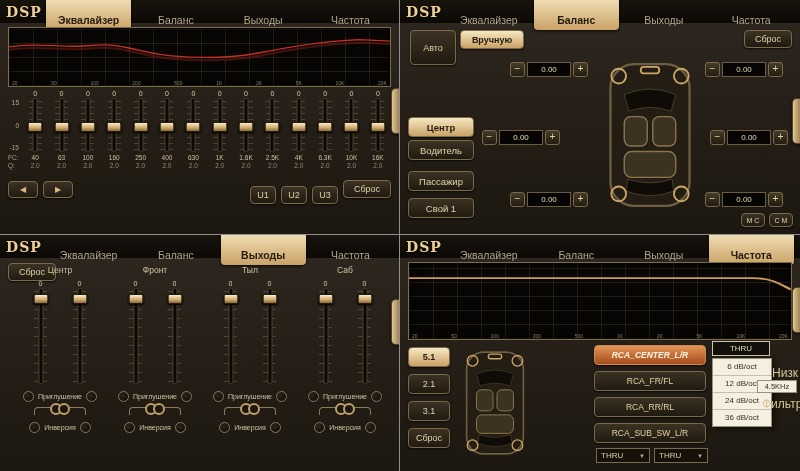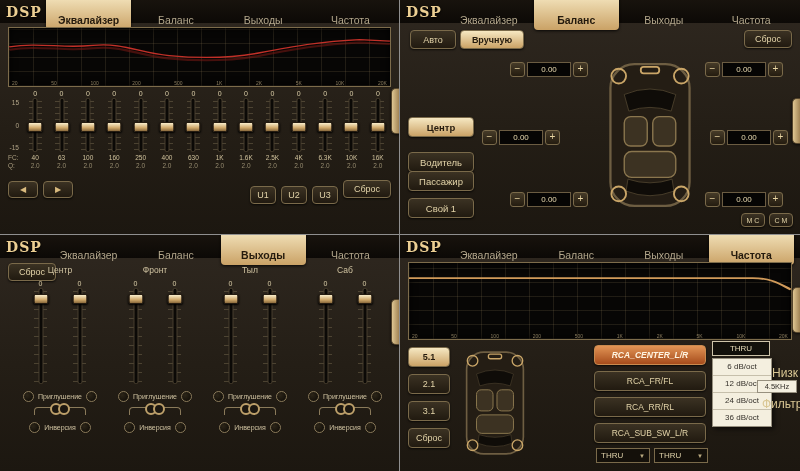--- a/index.html
+++ b/index.html
@@ -303,32 +303,32 @@
   <section class="panel p-tr">
     <header class="hdr">
       <span class="brand">DSP</span>
       <nav class="tabs">
           <div class="tab">Эквалайзер</div>
           <div class="tab active">Баланс</div>
           <div class="tab">Выходы</div>
           <div class="tab">Частота</div>
         </nav>
     </header>
-    <div class="btn abs" style="left:10px;top:30px;width:46px;height:19px">
+    <div class="btn abs" style="left:10px;top:30px;width:46px;height:35px">
         <span>Авто</span>
       </div>
     <div class="btn abs active" style="left:60px;top:30px;width:64px;height:19px">
         <span>Вручную</span>
       </div>
     <div class="btn abs reset-btn" style="right:8px;top:30px">
         <span>Сброс</span>
       </div>
     <div id="pos-col">
         <div class="btn abs pos-btn active" style="left:8px;top:117px">Центр</div>
-        <div class="btn abs pos-btn" style="left:8px;top:152px">Водитель</div>
+        <div class="btn abs pos-btn" style="left:8px;top:140px">Водитель</div>
         <div class="btn abs pos-btn" style="left:8px;top:171px">Пассажир</div>
         <div class="btn abs pos-btn" style="left:8px;top:198px">Свой 1</div>
       </div>
     <svg class="car" style="left:204px;top:57px;width:92px;height:156px">
         <use href="#car-sym"></use>
       </svg>
     <span id="spinners"><div class="spinner" style="left:110px;top:62px">
           <div class="sp-btn">−</div>
           <div class="sp-val">0.00</div>
           <div class="sp-btn">+</div>

